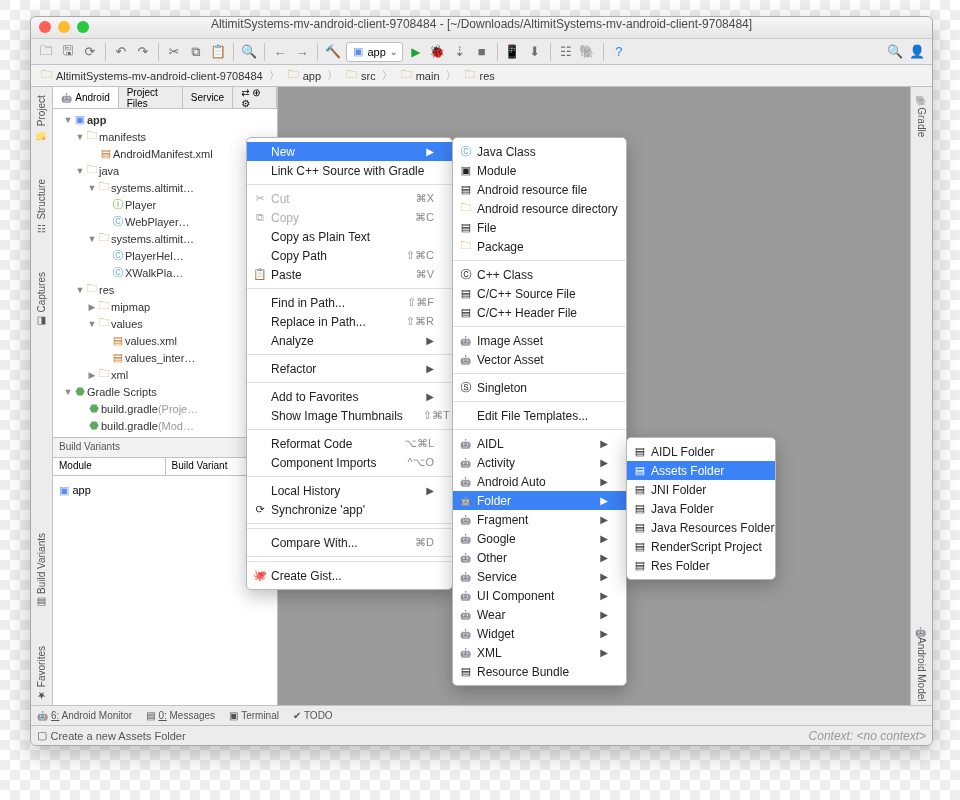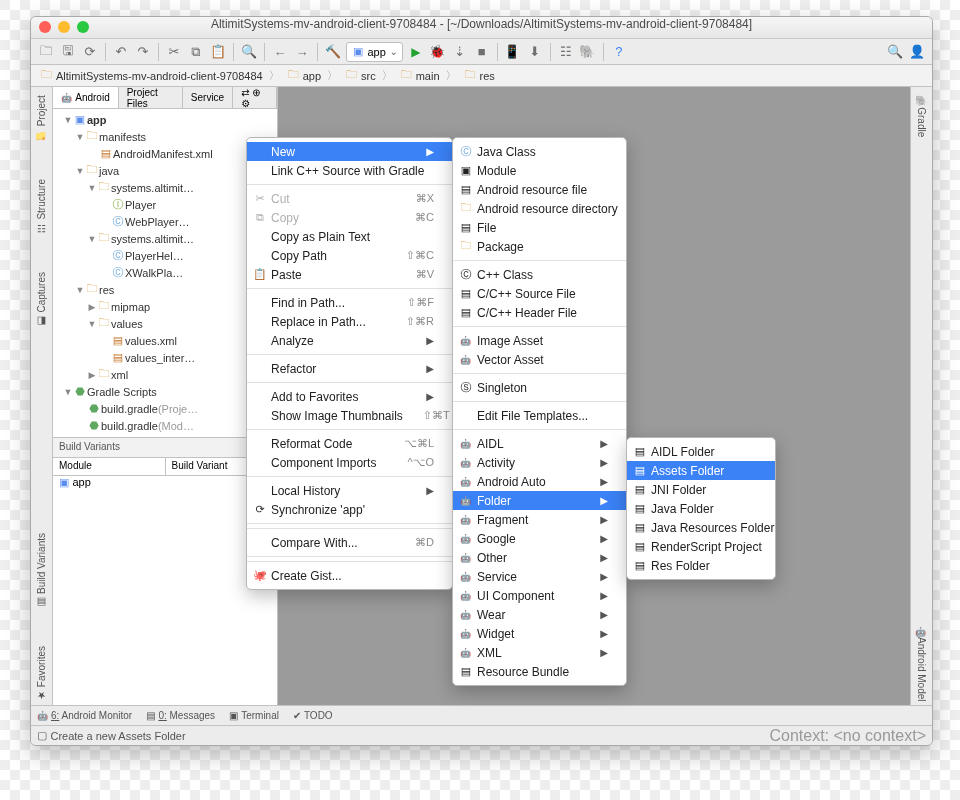--- a/index.html
+++ b/index.html
@@ -32,26 +32,26 @@
   .tree { flex: 1; overflow: auto; font-size: 11px; color: #333; padding: 2px 0; }
   .node { display: flex; align-items: center; height: 17px; white-space: nowrap; }
   .node .tw { width: 10px; text-align: center; color: #888; font-size: 9px; }
   .node .ic { width: 14px; text-align: center; font-size: 11px; }
   .pad { display:inline-block; } .p1{width:10px}.p2{width:22px}.p3{width:34px}.p4{width:46px}.p5{width:58px}
   .gray { color: #999; }
   .i-folder { color:#d7a24a; } .i-mod { color:#5b8def; } .i-j { color:#8ab04a;} .i-c{color:#6fa8dc;} .i-xml{color:#c77a2e;} .i-gradle{color:#5fa85f;}
   .build-variants { height: 20px; background: #f2f2f2; border-top: 1px solid #c2c2c2; font-size: 10px; padding: 3px 6px; color:#555; }
   .bv-head { height: 18px; display: flex; font-size: 10px; border-top: 1px solid #c2c2c2; }
   .bv-col { flex:1; padding:2px 6px; border-right:1px solid #c2c2c2; }
-  .bv-row { height: 230px; border-top:1px solid #c2c2c2; padding:0 6px; font-size:11px; }
+  .bv-row { height: 230px; border-top:1px solid #c2c2c2; padding:8px 6px; font-size:11px; }
   .editor { flex: 1; background: #9b9b9b; }
   .statusbar { height: 20px; background: #ececec; border-top: 1px solid #c2c2c2; display: flex; align-items: center; font-size: 10px; color: #555; padding: 0 6px; gap: 14px; }
   .statusbar .right { margin-left: auto; display: flex; gap: 20px; margin-top: 28px; }
   .hintbar { height: 20px; background: #ececec; border-top: 1px solid #c2c2c2; display:flex; align-items:center; font-size:11px; color:#555; padding:0 6px;}
-  .hintbar .right { margin-left:auto; color:#999; font-size:16px; }
+  .hintbar .right { margin-left:auto; color:#999; font-size:12px;font-style:italic; }
   
   .menu { position: absolute; background: #fff; border: 1px solid #b7b7b7; border-radius: 5px; box-shadow: 0 6px 18px rgba(0,0,0,.25); font-size: 12px; color: #222; padding: 4px 0; }
   .menu-item { height: 19px; display: flex; align-items: center; padding: 0 18px 0 24px; position: relative; white-space: nowrap; }
   .menu-item.sel { background: #3b82f6; color: #fff; }
   .menu-item.dis { color: #b0b0b0; }
   .menu-item .sc { margin-left: auto; font-size: 11px; color: #8a8a8a; padding-left: 20px; }
   .menu-item .arr { margin-left: auto; font-size: 10px; color: #555; padding-left:20px;}
   .menu-item.sel .arr { color:#fff; }
   .menu-sep { height: 1px; background: #e0e0e0; margin: 4px 0; }
   .mi-icon { position:absolute; left:6px; width:14px; text-align:center; font-size:11px; }

